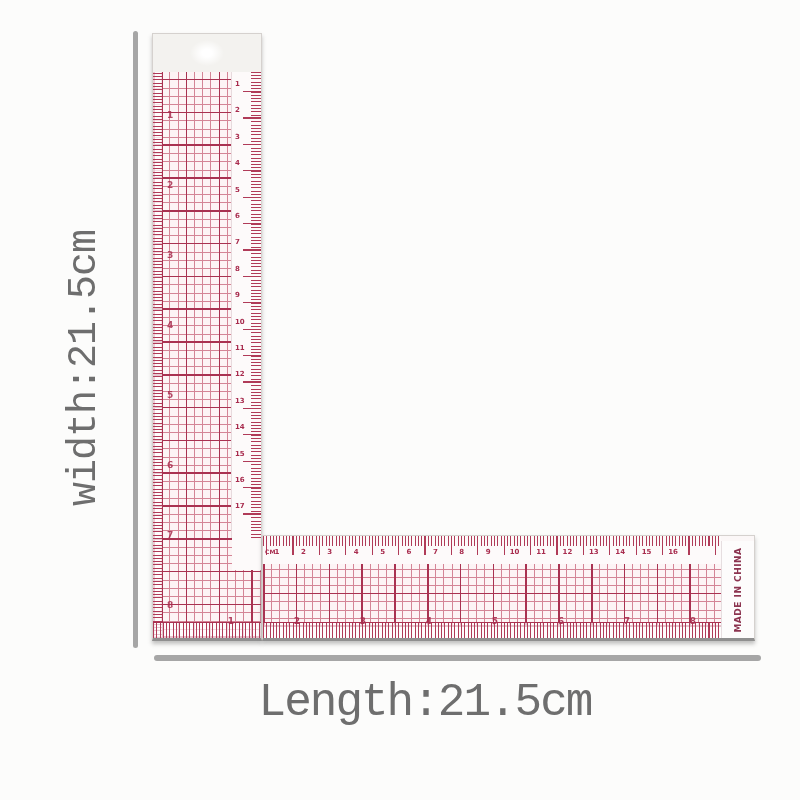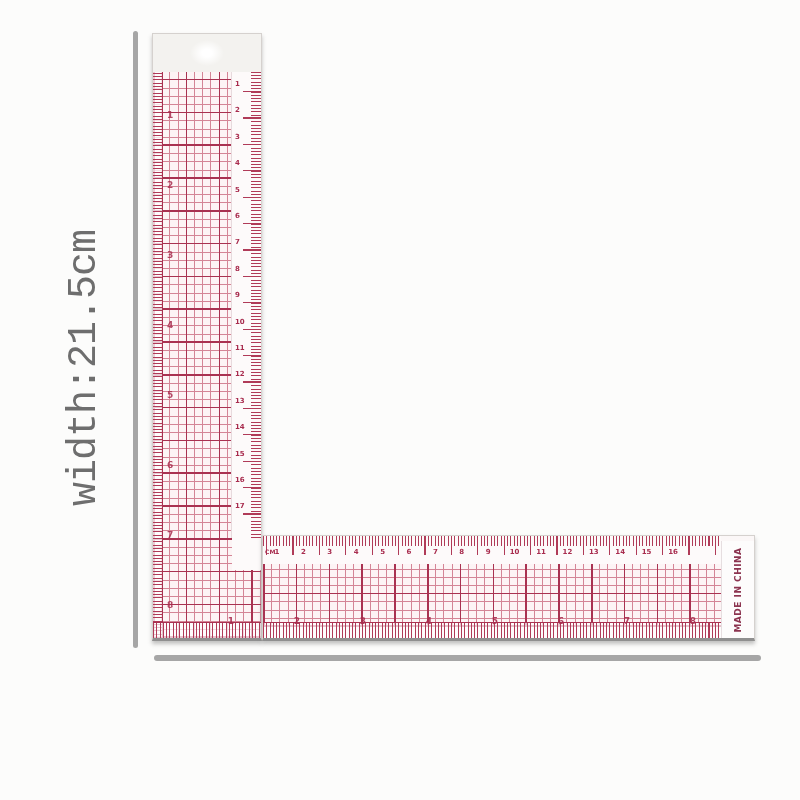--- a/index.html
+++ b/index.html
@@ -160,14 +160,15 @@
       <span style="left: 145px; top: 0px;">2</span>
       <span style="left: 211px; top: 0px;">3</span>
       <span style="left: 277px; top: 0px;">4</span>
       <span style="left: 343px; top: 0px;">5</span>
       <span style="left: 409px; top: 0px;">6</span>
       <span style="left: 475px; top: 0px;">7</span>
       <span style="left: 541px; top: 0px;">8</span>
     </div>
 
   <div class="hline"></div>
+  <div class="llabel">Length:21.5cm</div>
 
 </div>
 
 </body></html>

